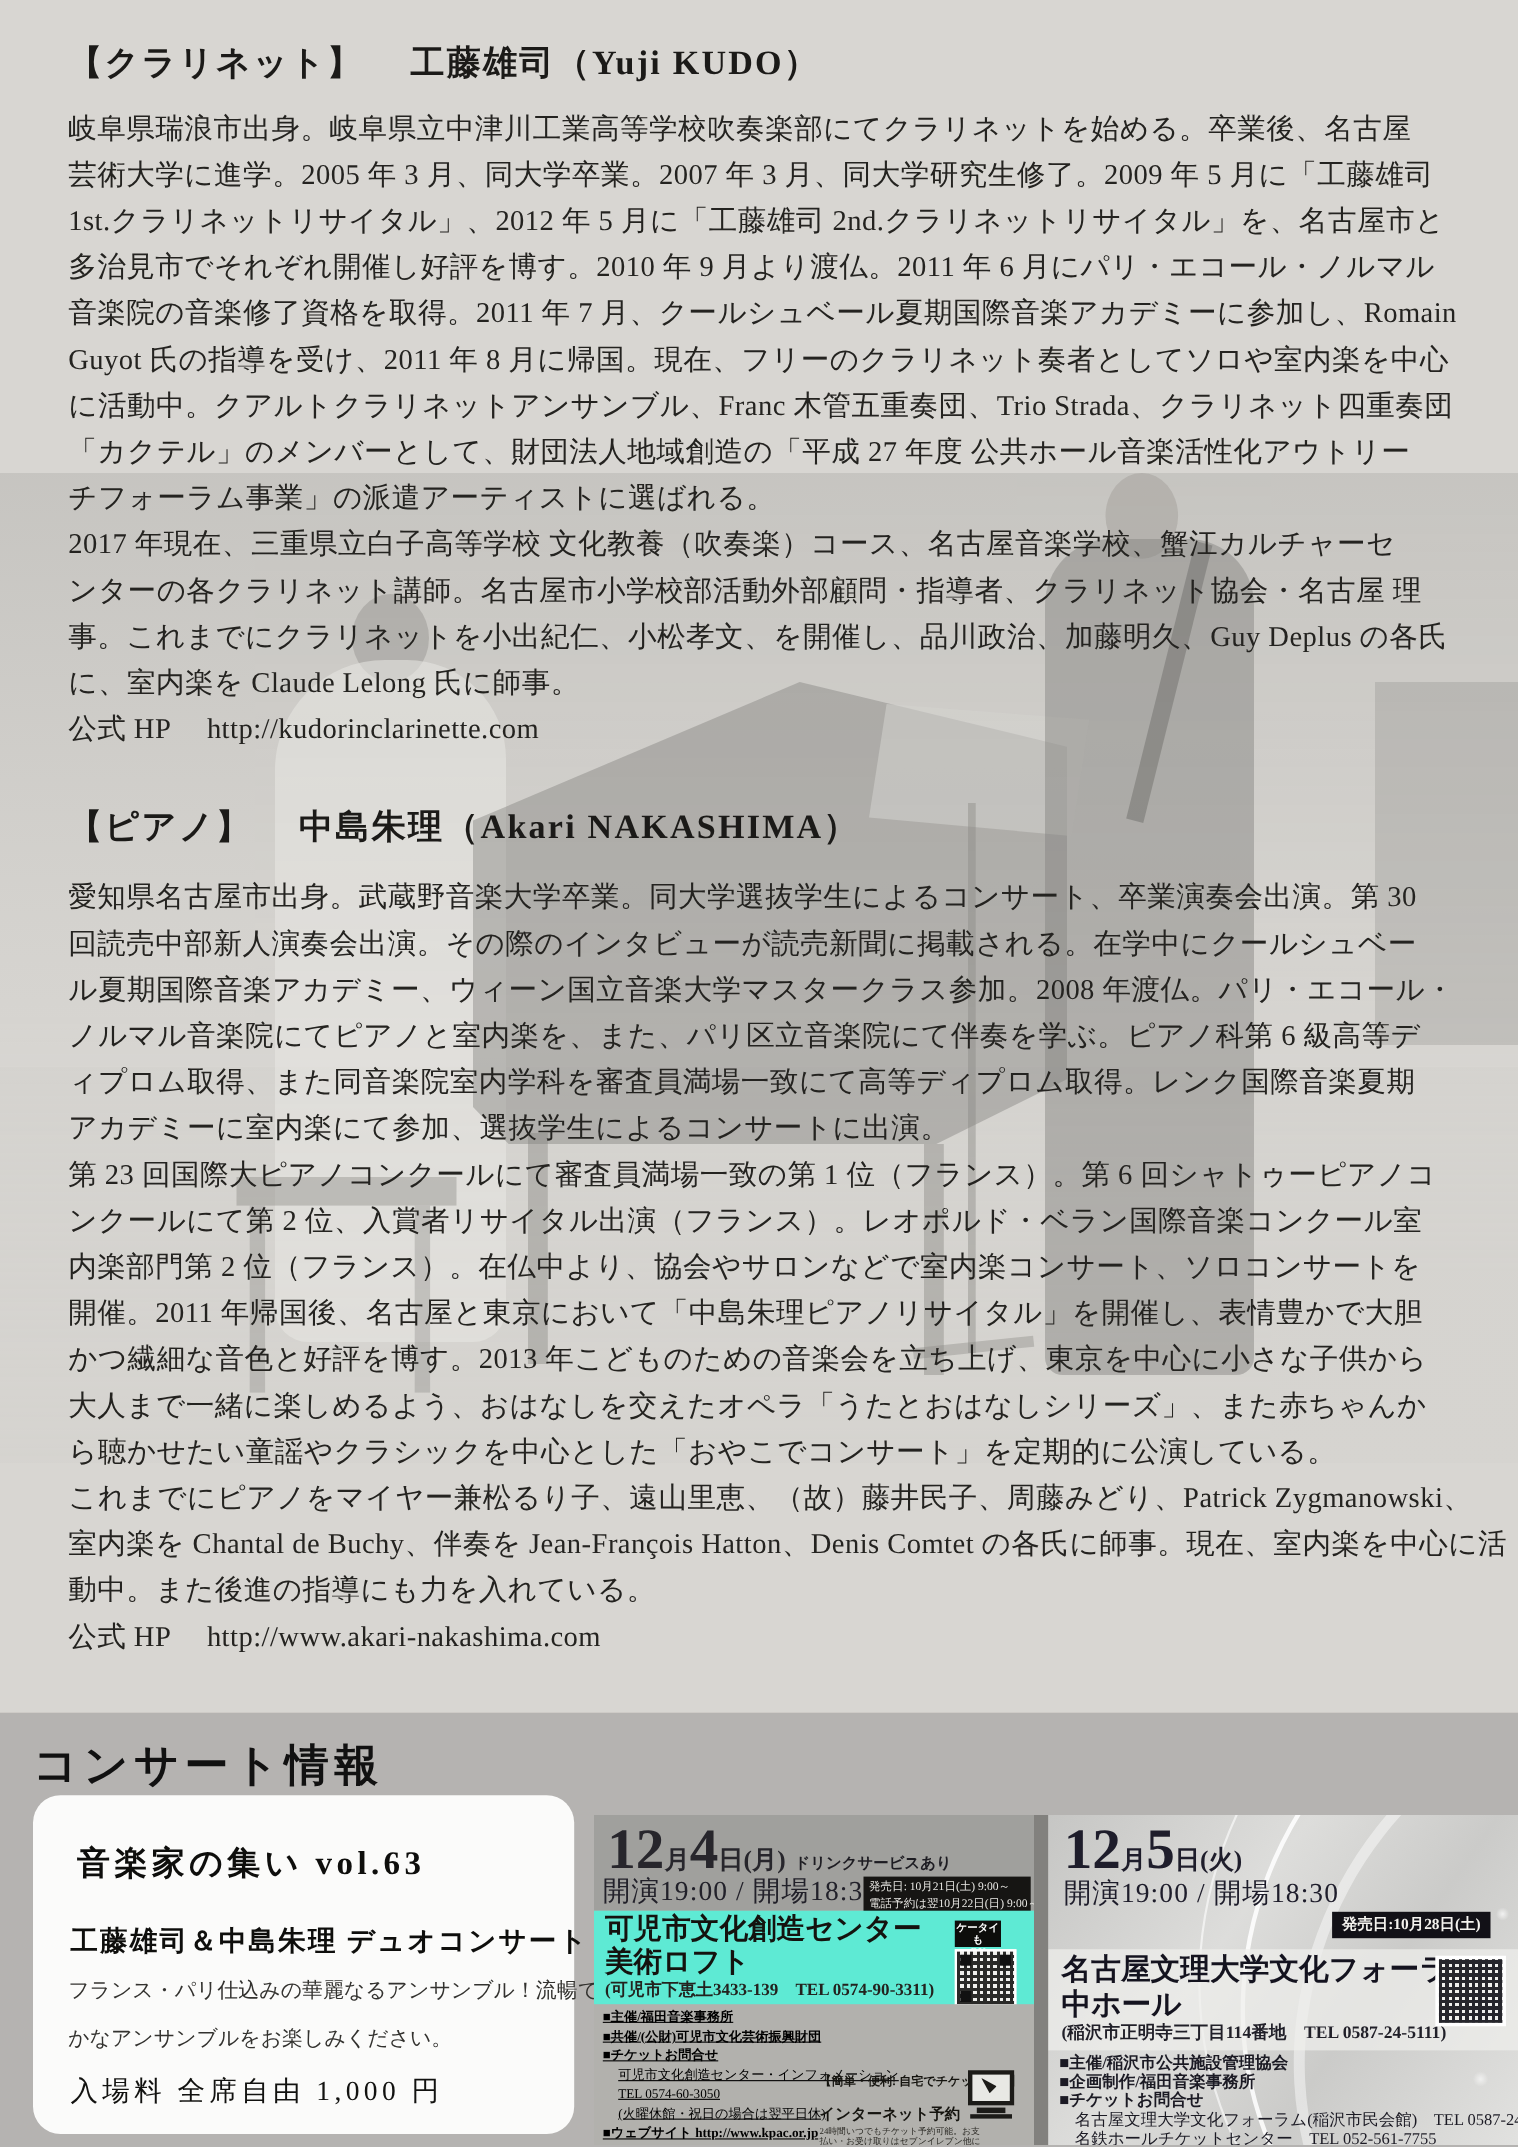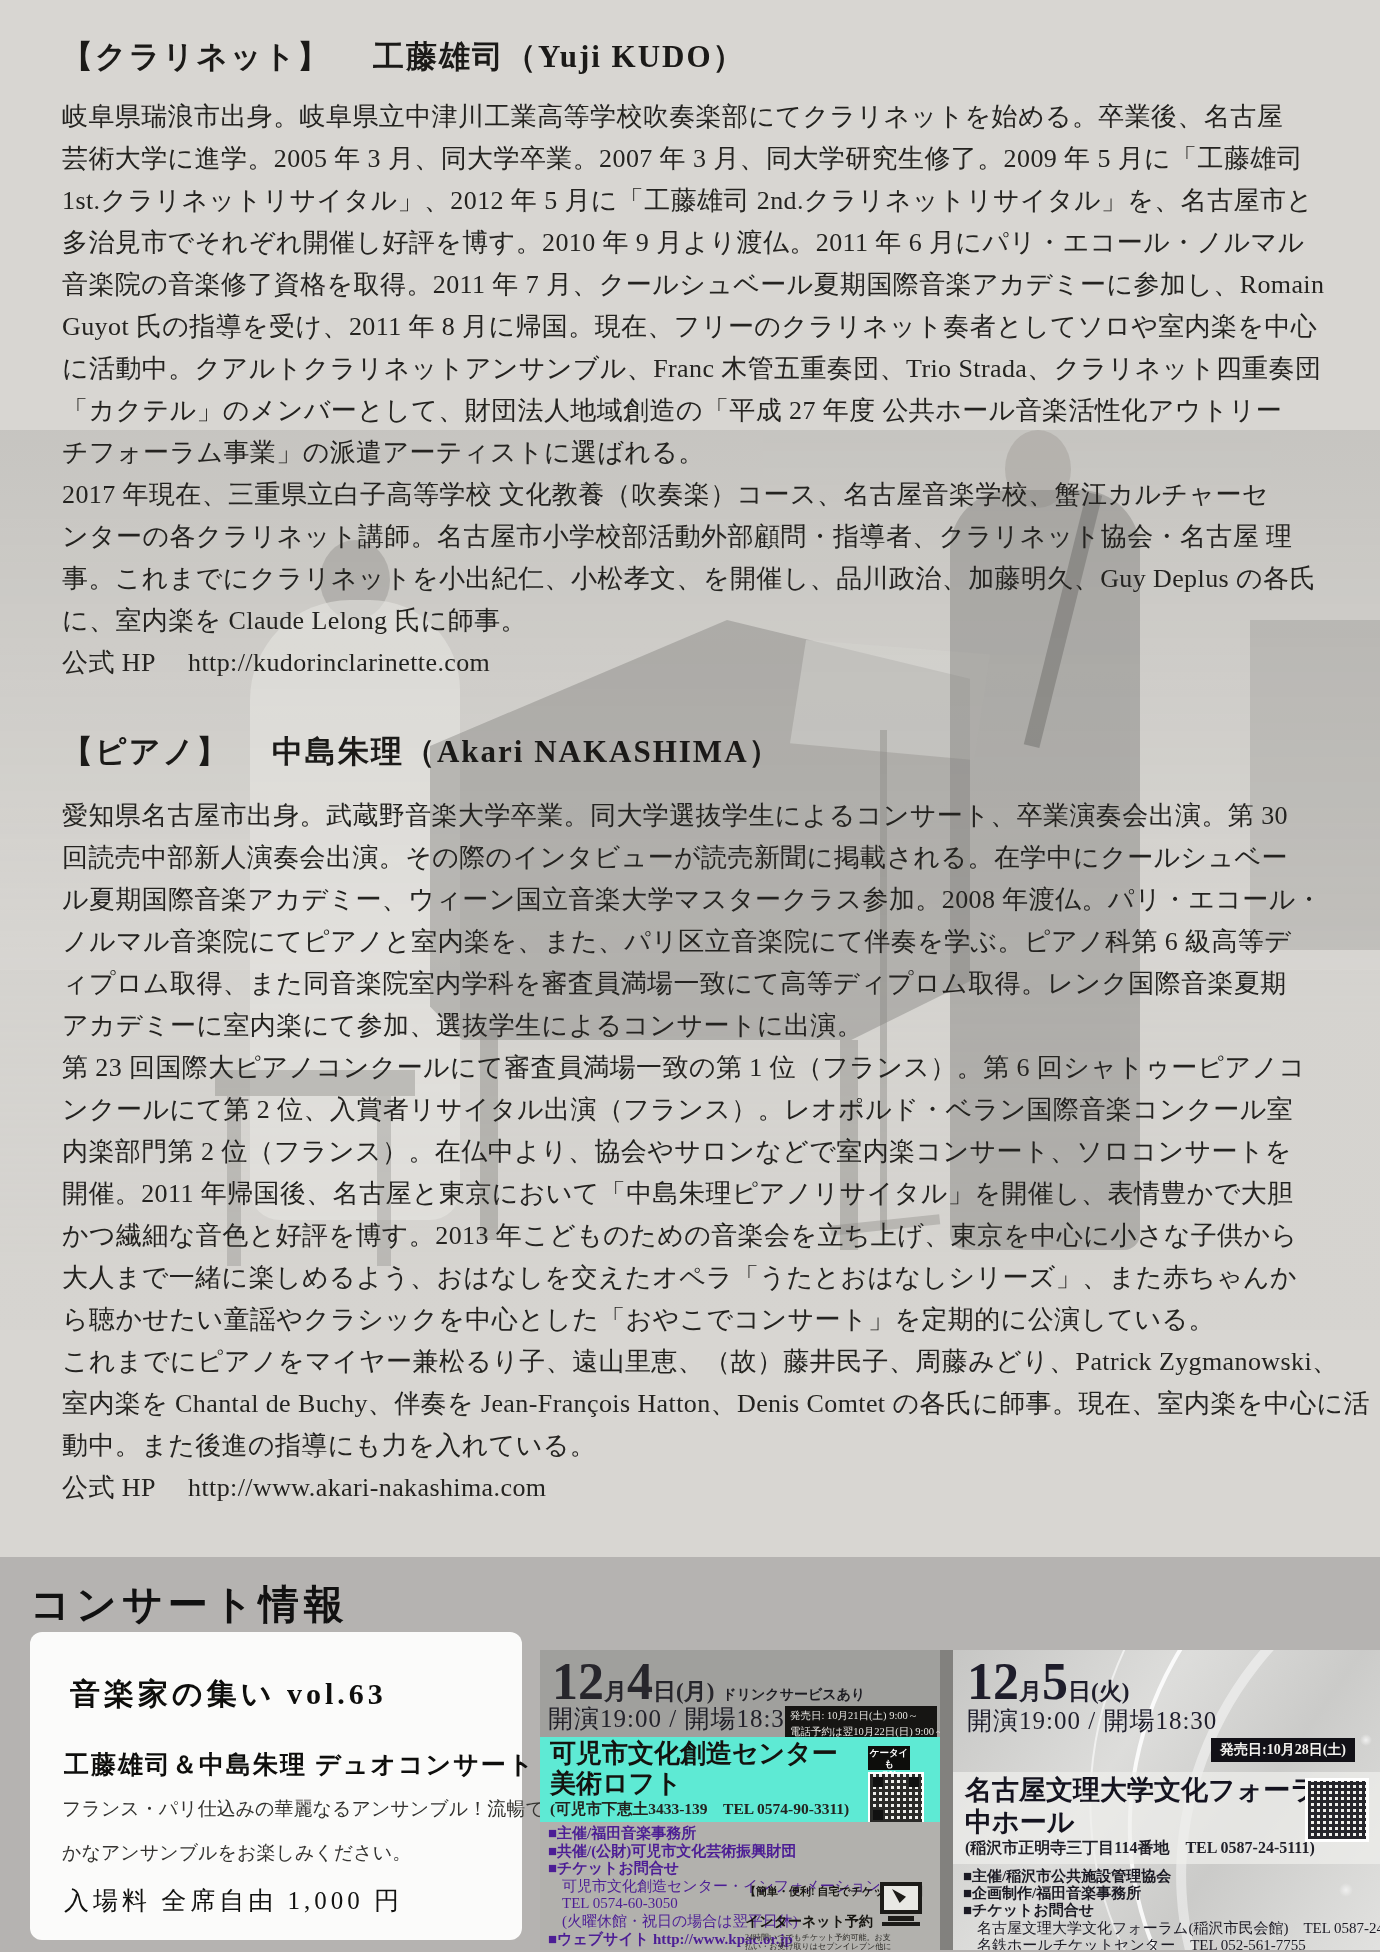--- a/index.html
+++ b/index.html
@@ -37,21 +37,21 @@
   .t2{top:731px;}
   .bio{position:absolute;left:62px;width:1260px;}
   .b1{top:96px;}
   .b2{top:795px;}
   .bio .line{height:42px;line-height:42px;font-size:26px;letter-spacing:.4px;white-space:nowrap;color:#242320;}
 
   
   .section2{position:absolute;left:0;top:1557px;width:1380px;height:395px;background:#b5b3b1;}
   .s2-header{position:absolute;left:30px;top:20px;font-size:40px;font-weight:bold;letter-spacing:5px;color:#111;}
 
-  .white-card{position:absolute;left:30px;top:75px;width:492px;height:308px;background:#fbfbfa;border-radius:12px;}
+  .white-card{position:absolute;left:30px;top:75px;width:492px;height:308px;background:#fbfbfa;border-radius:25px;}
   .wc-series{position:absolute;left:40px;top:42px;font-size:30px;font-weight:bold;letter-spacing:4px;color:#0e0e0c;}
   .wc-title{position:absolute;left:34px;top:116px;font-size:25px;font-weight:bold;letter-spacing:2px;color:#0e0e0c;white-space:nowrap;}
   .wc-desc1{position:absolute;left:32px;top:164px;font-size:19px;color:#33322f;white-space:nowrap;}
   .wc-desc2{position:absolute;left:32px;top:208px;font-size:19px;color:#33322f;}
   .wc-price{position:absolute;left:34px;top:252px;font-size:25px;letter-spacing:4px;color:#121210;}
 
   
   .card1{position:absolute;left:540px;top:93px;width:400px;height:300px;background:#b2b1ad;overflow:hidden;}
   .divider{position:absolute;left:940px;top:93px;width:13px;height:300px;background:#82817e;}
   .c1-top{position:absolute;left:0;top:0;width:100%;height:87px;background:#a0a09d;}
@@ -65,21 +65,21 @@
   .c1-venue{position:absolute;left:0;top:87px;width:100%;height:95px;background:#5eead4;padding-left:28px;}
   .venue-name{position:absolute;left:10px;top:2px;font-size:26px;font-weight:bold;line-height:30px;color:#14130f;white-space:nowrap;}
   .venue-addr1{position:absolute;left:10px;top:62px;font-size:15.5px;font-weight:bold;color:#23221e;white-space:nowrap;}
   .mobile-wrap{position:absolute;left:328px;top:96px;width:56px;}
   .mobile-badge{width:42px;height:24px;background:#0d0d0b;color:#fff;font-size:9.5px;line-height:11px;text-align:center;padding-top:2px;box-sizing:border-box;font-weight:bold;}
   .qr{position:relative;width:56px;height:52px;background:#f2f2ef;border:2px solid #fff;box-sizing:border-box;margin-top:2px;
     background-image:repeating-linear-gradient(0deg,#2a2a28 0 3px,transparent 3px 6px),repeating-linear-gradient(90deg,#2a2a28 0 3px,#efefec 3px 6px);}
   .qr-finder{position:absolute;left:3px;top:3px;width:10px;height:10px;background:#111;
     box-shadow:36px 0 #111,0 33px #111;}
   .c1-bottom{position:absolute;left:0;top:172px;width:100%;height:128px;background:#b2b1ad;}
-  .info{position:absolute;left:8px;top:3px;font-size:15px;line-height:17.6px;color:#4c1d95;}
+  .info{position:absolute;left:8px;top:3px;font-size:12px;line-height:17.6px;color:#000000;text-decoration:underline;}
   .info .line{white-space:nowrap;}
   .info .line.hd{font-weight:bold;}
   .info .line:not(.hd){padding-left:14px;}
   .netbox{position:absolute;left:205px;top:62px;width:152px;color:#15140f;}
   .nb-title{font-size:11px;font-weight:bold;white-space:nowrap;}
   .nb-label{font-size:14px;font-weight:bold;margin-top:14px;}
   .nb-note{font-size:8px;line-height:9px;margin-top:2px;color:#2a2924;}
   .pc-icon{position:absolute;left:340px;top:60px;width:42px;height:38px;}
   .pc-screen{width:34px;height:24px;background:#e8e8e4;border:4px solid #1c1b18;box-sizing:content-box;position:relative;}
   .pc-screen:after{content:"";position:absolute;left:8px;top:3px;width:14px;height:14px;background:#1c1b18;clip-path:polygon(0 0,100% 55%,55% 100%);}

